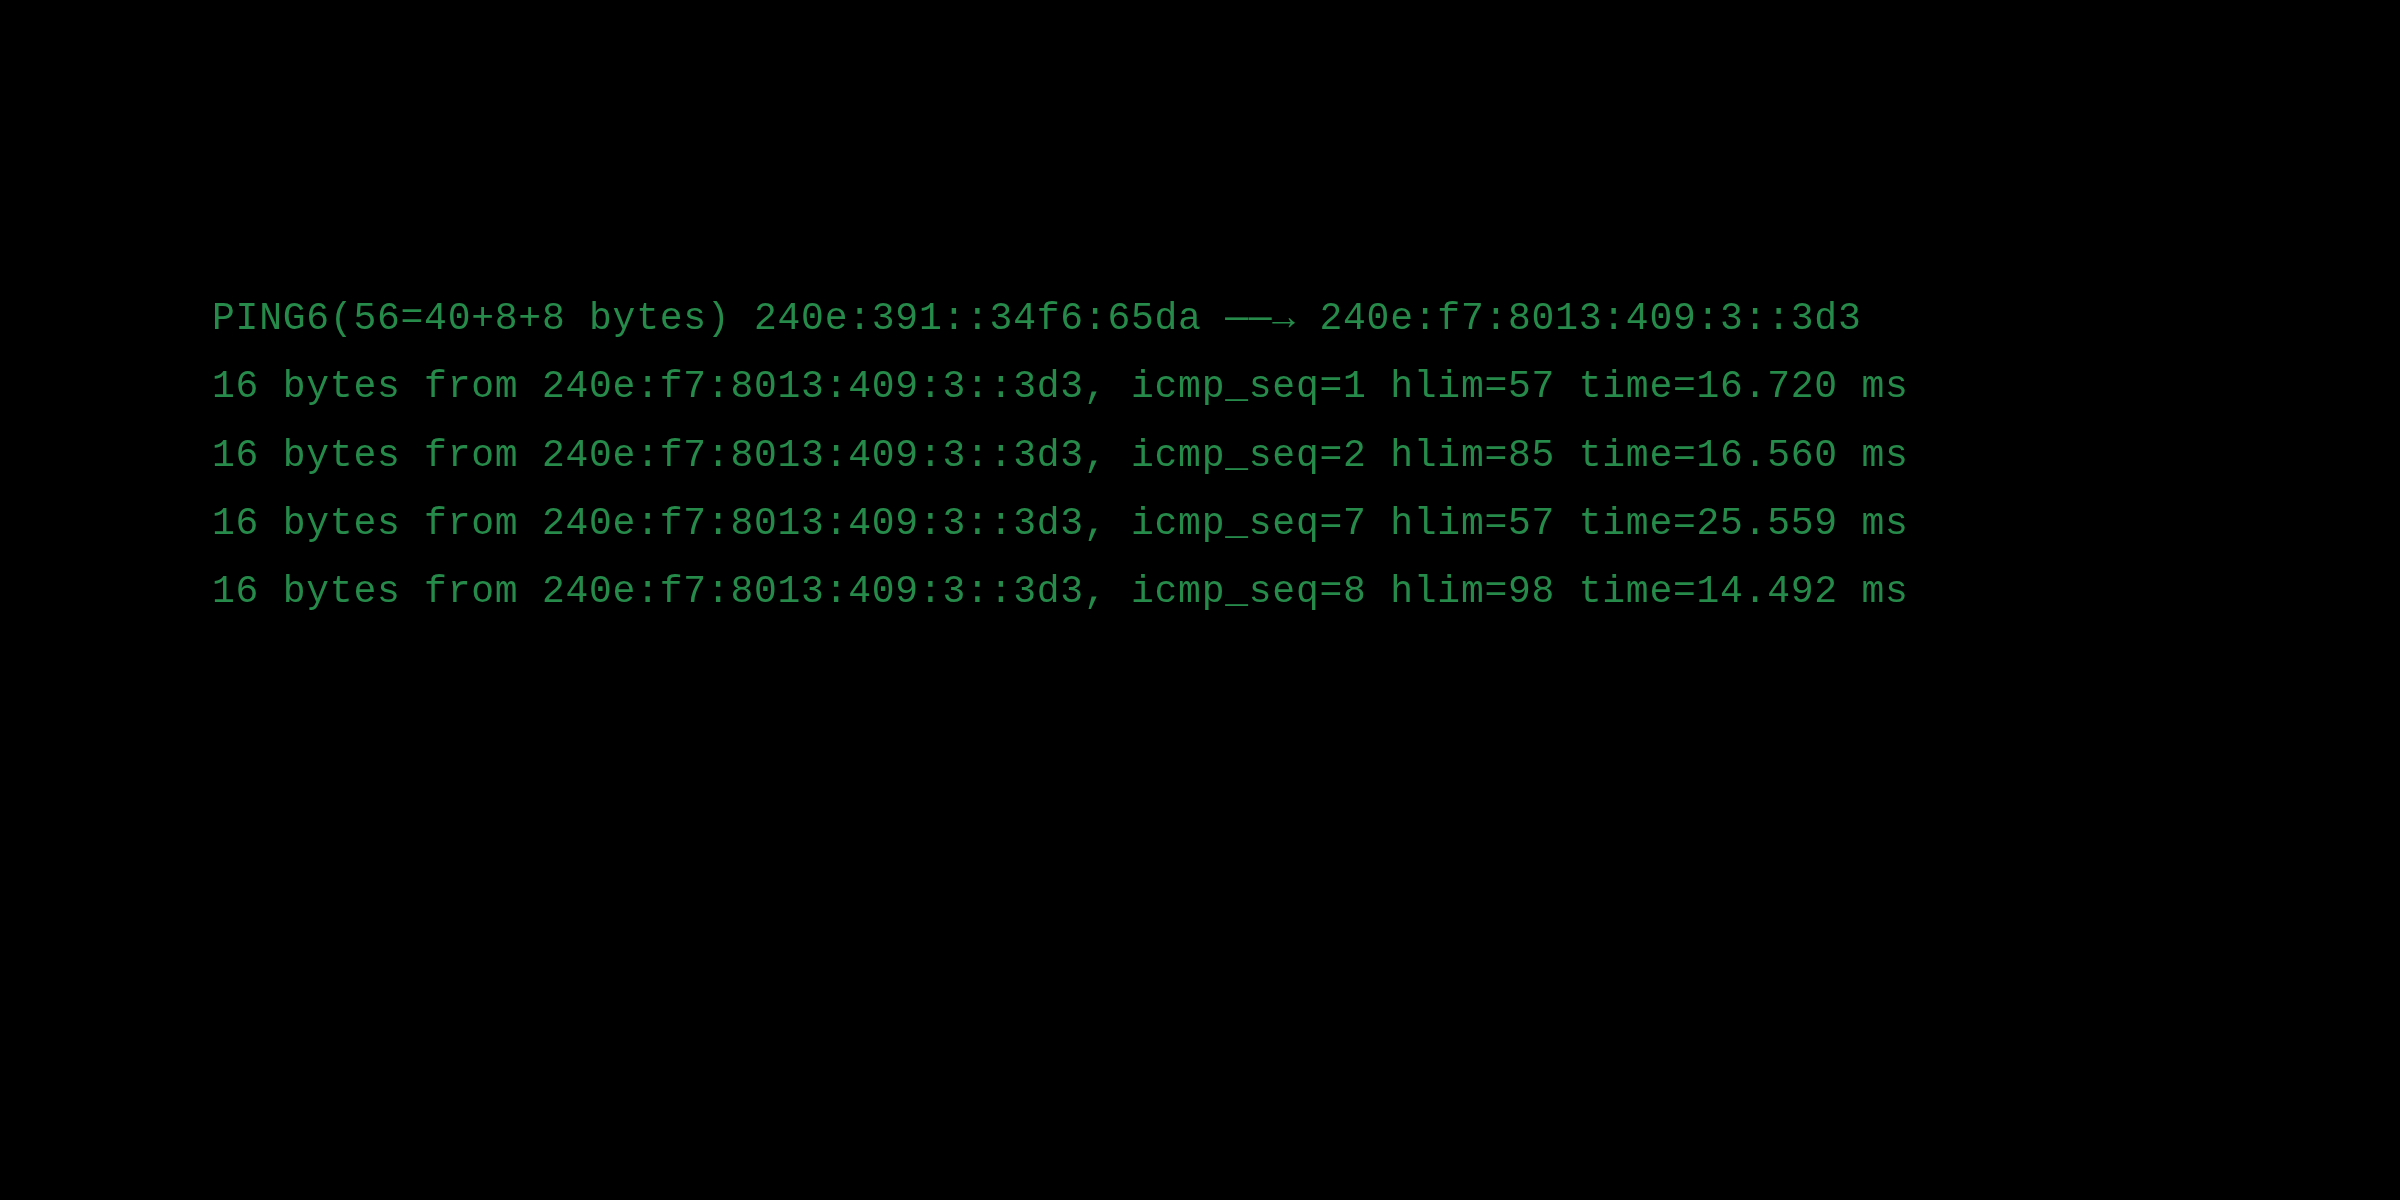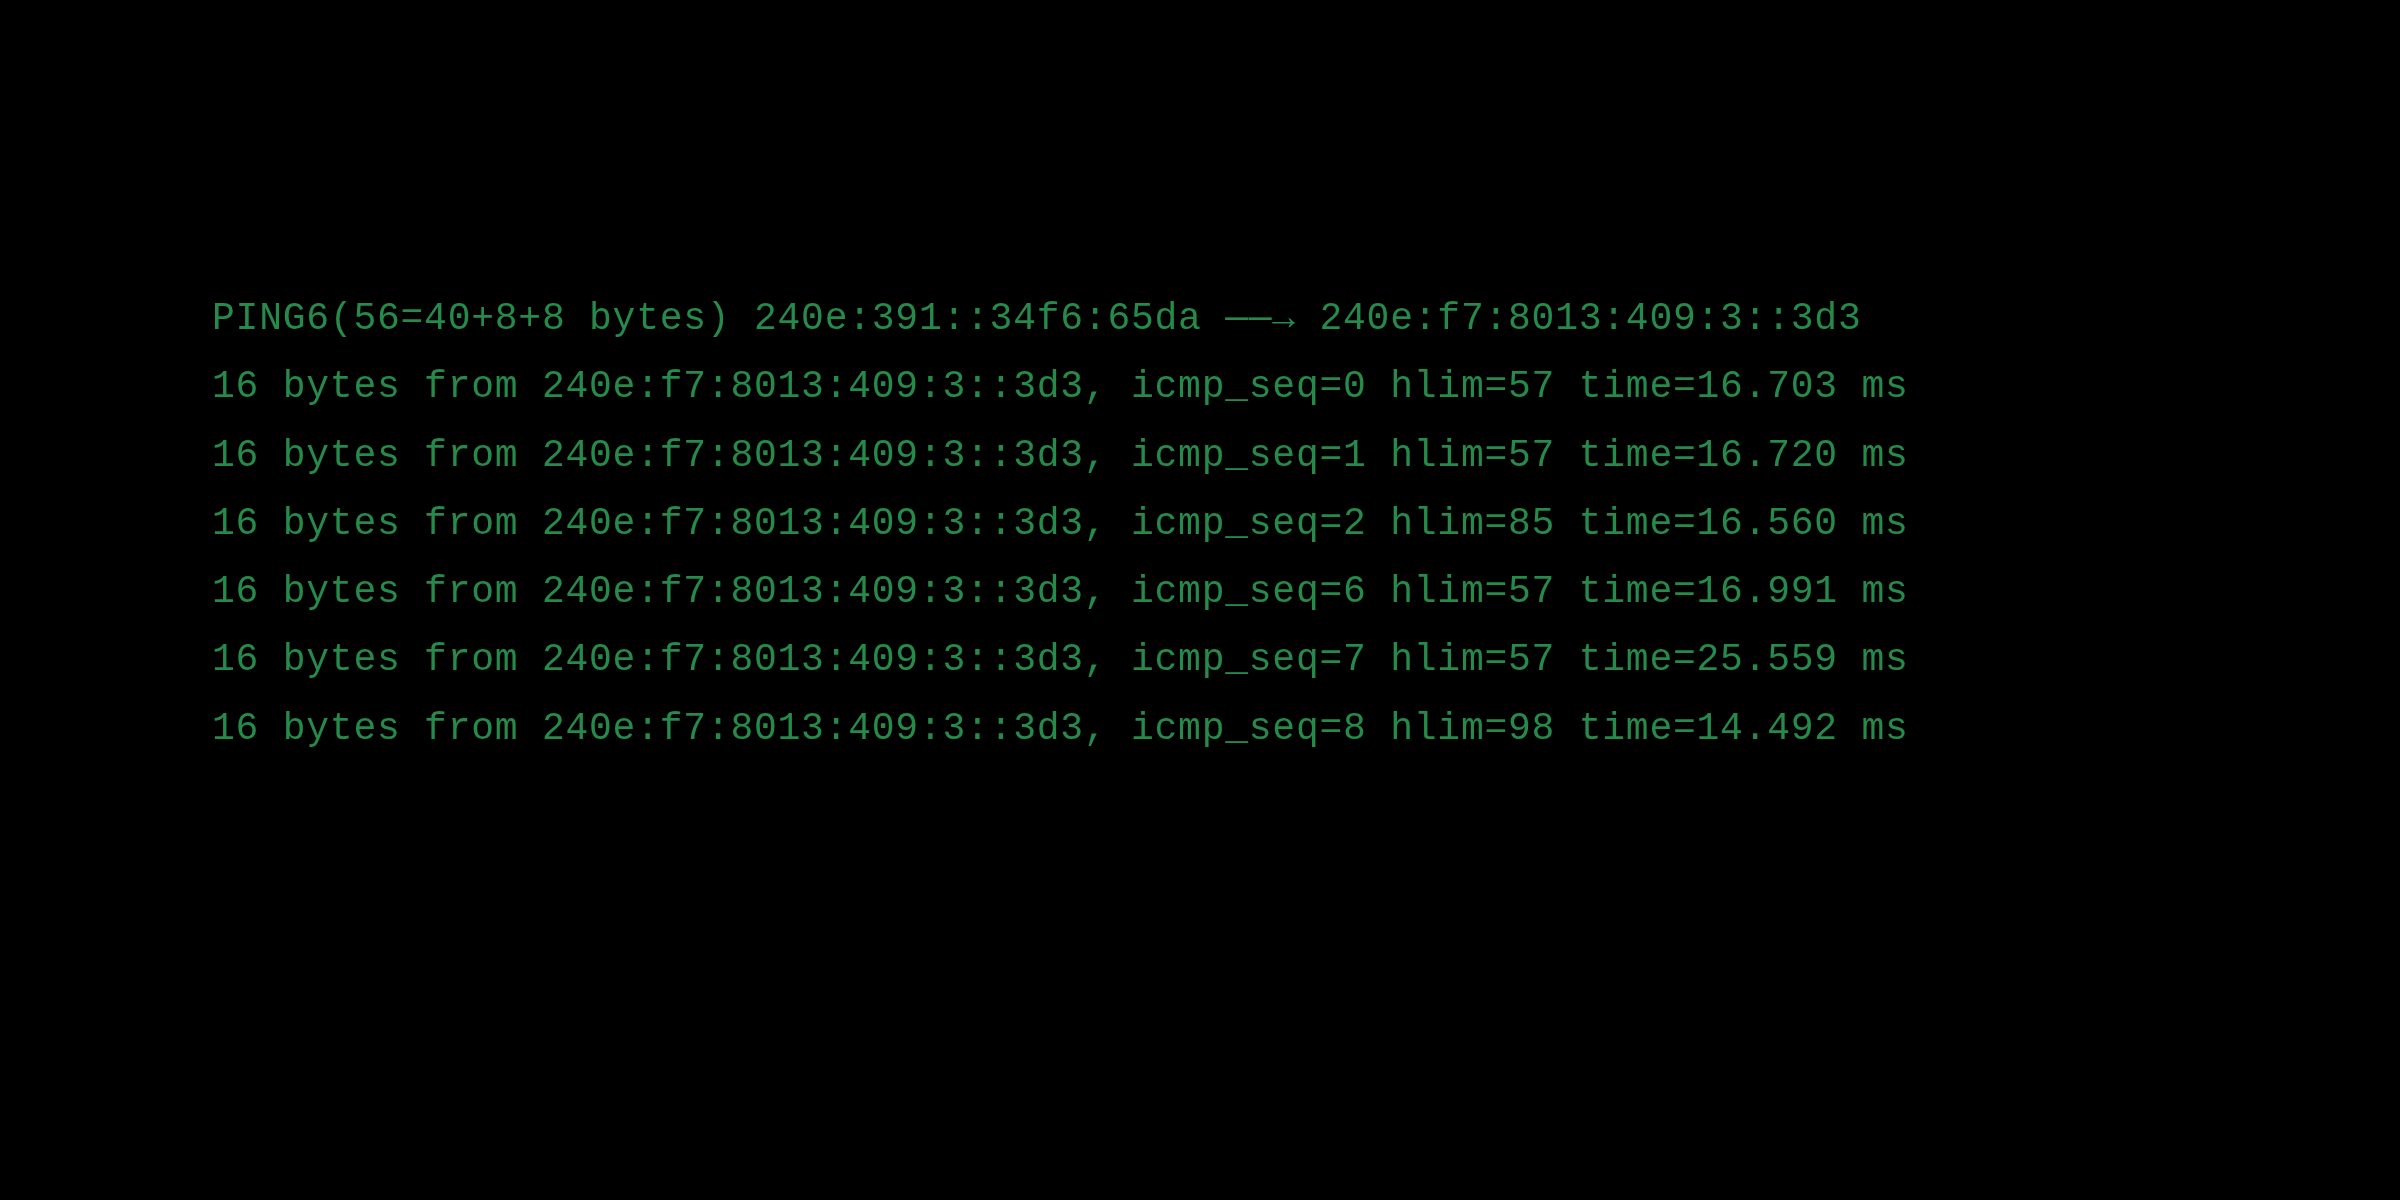--- a/index.html
+++ b/index.html
@@ -25,19 +25,17 @@
     .terminal-line {
       white-space: pre;
       color: #268a4a;
     }
   </style>
 </head>
 <body>
 
 <div class="terminal">
   <div class="terminal-line">PING6(56=40+8+8 bytes) 240e:391::34f6:65da ——→ 240e:f7:8013:409:3::3d3</div>
-  <div class="terminal-line">16 bytes from 240e:f7:8013:409:3::3d3, icmp_seq=0 hlim=57 time=16.703 ms</div>
   <div class="terminal-line">16 bytes from 240e:f7:8013:409:3::3d3, icmp_seq=1 hlim=57 time=16.720 ms</div>
   <div class="terminal-line">16 bytes from 240e:f7:8013:409:3::3d3, icmp_seq=2 hlim=85 time=16.560 ms</div>
-  <div class="terminal-line">16 bytes from 240e:f7:8013:409:3::3d3, icmp_seq=6 hlim=57 time=16.991 ms</div>
   <div class="terminal-line">16 bytes from 240e:f7:8013:409:3::3d3, icmp_seq=7 hlim=57 time=25.559 ms</div>
   <div class="terminal-line">16 bytes from 240e:f7:8013:409:3::3d3, icmp_seq=8 hlim=98 time=14.492 ms</div>
 </div>
 
 </body></html>

